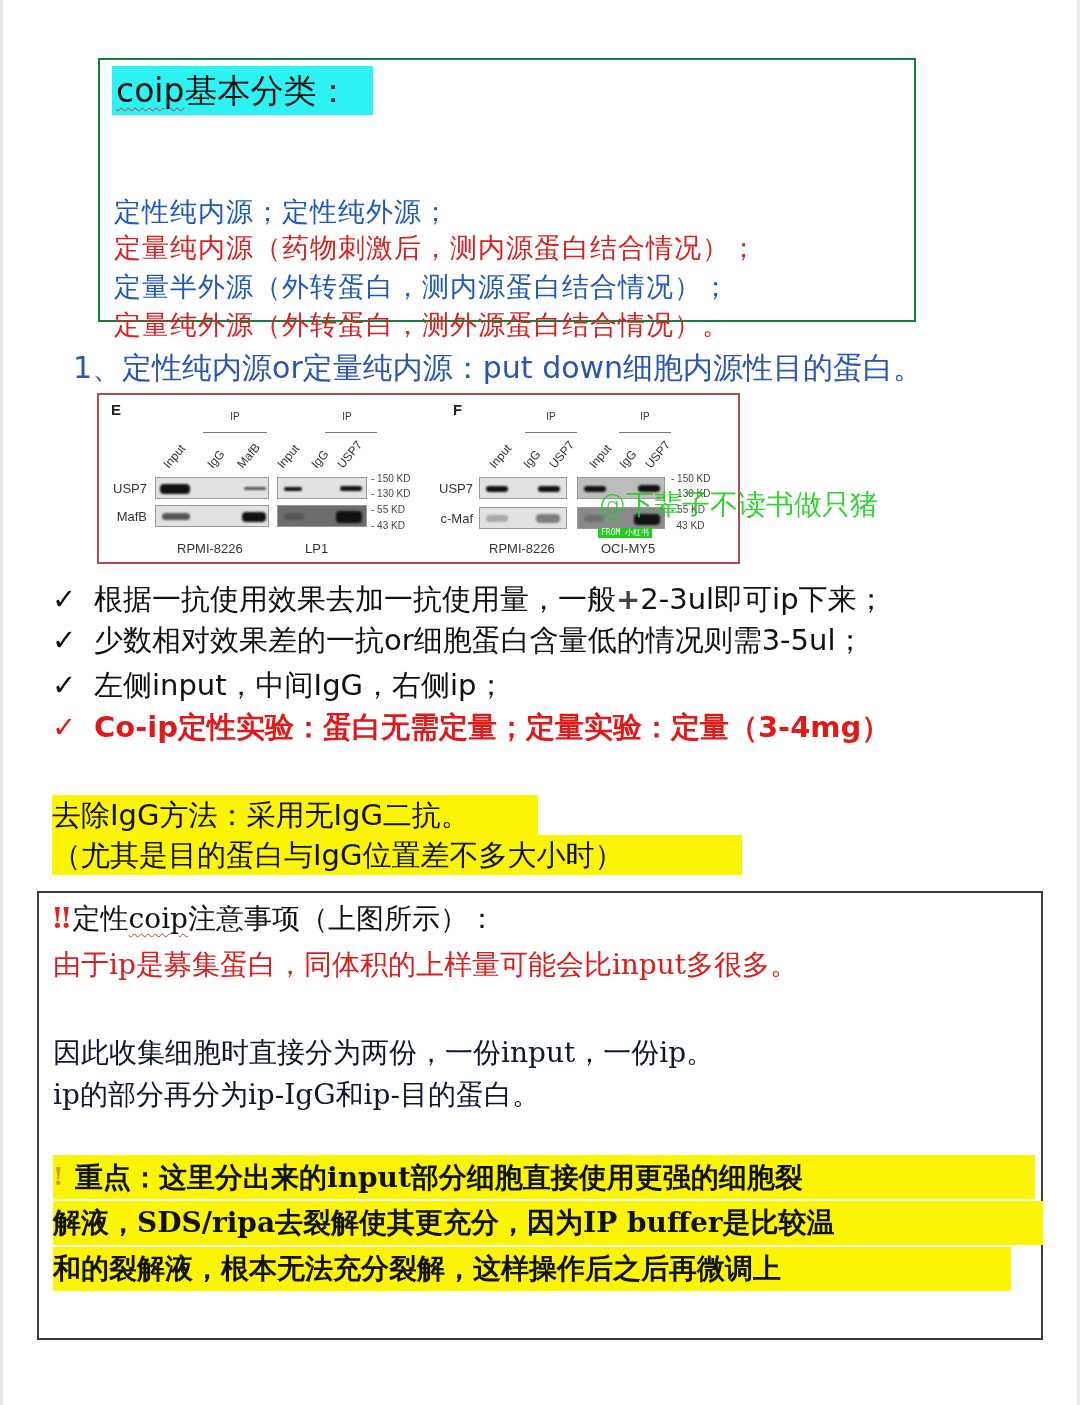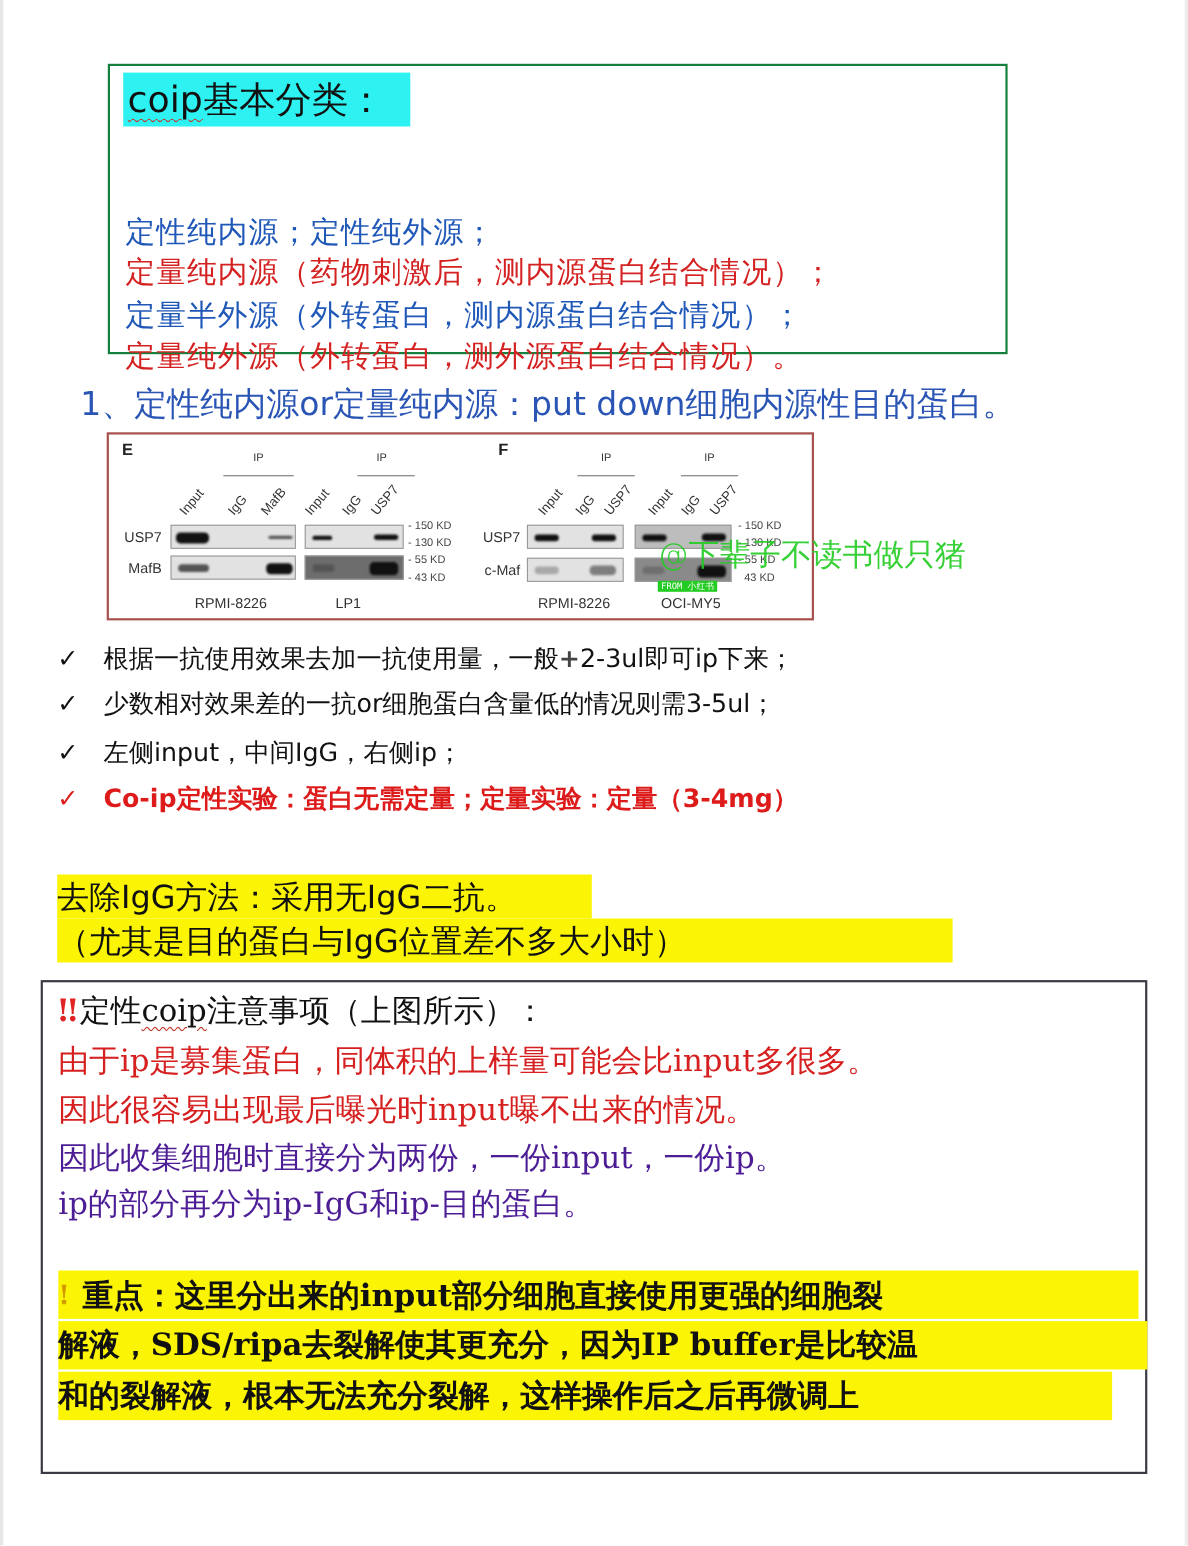--- a/index.html
+++ b/index.html
@@ -29,35 +29,35 @@
   .blot { position: absolute; background: #e2e2e2; border: 1px solid #999; }
   .blot.dark { background: #5a5a5a; }
   .band { position: absolute; background: #111; border-radius: 4px; filter: blur(1px); }
   .band.soft { background: #555; }
   .mw { position: absolute; font-size: 10px; color: #444; white-space: nowrap; }
   .cell-line { position: absolute; font-size: 13px; color: #333; white-space: nowrap; }
   .watermark { position: absolute; left: 598px; top: 486px; font-size: 28px; color: #22cc22; white-space: nowrap; font-family: "DejaVu Sans", sans-serif; font-weight: 300; opacity: 0.9; }
   .watermark-sub { position: absolute; left: 598px; top: 528px; font-size: 8px; line-height: 10px; color: #fff; background: #22cc22; padding: 0 3px; white-space: nowrap; font-family: "DejaVu Sans Mono", monospace; }
 
   
-  .check { position: absolute; left: 52px; font-size: 23px; line-height: 38px; white-space: nowrap; color: #111; }
+  .check { position: absolute; left: 52px; font-size: 29px; line-height: 38px; white-space: nowrap; color: #111; }
   .check .mark { display: inline-block; width: 42px; }
   .check.red-line { color: #dd1b1b; font-weight: bold; }
   .plus { color: #444; font-weight: bold; }
 
   
   .hl-line { position: absolute; left: 52px; height: 40px; background: #fbf505; font-size: 29px; line-height: 40px; color: #111; white-space: nowrap; padding-right: 28px; }
 
   
   .box2 { position: absolute; left: 37px; top: 891px; width: 1006px; height: 449px; border: 2px solid #3a3a44; background: #fff; }
   .b2-line { position: absolute; left: 14px; font-size: 28px; line-height: 40px; white-space: nowrap; font-family: "DejaVu Serif", "Liberation Serif", serif; }
   .b2-title { color: #111; }
   .excl { color: #e02424; font-weight: bold; letter-spacing: -4px; margin-right: 6px; }
   .b2-red { color: #d62020; }
-  .b2-blue { color: #4c1d95; }
+  .b2-blue { color: #0f172a; }
   .b2-hl { position: absolute; left: 14px; background: #fbf505; font-size: 28px; line-height: 44px; height: 44px; color: #111; white-space: nowrap; font-family: "DejaVu Serif", "Liberation Serif", serif; font-weight: bold; padding-right: 6px; }
   .warn-icon { display: inline-block; width: 22px; height: 28px; color: #d49b00; font-size: 24px; vertical-align: 2px; }
 </style>
 </head>
 <body>
 
 <div class="edge-left"></div>
 <div class="edge-right"></div>
 
 <section class="box1">
@@ -164,28 +164,27 @@
   <span class="mark">✓</span><span>少数相对效果差的一抗or细胞蛋白含量低的情况则需3-5ul；</span>
 </div>
 <div class="check" style="top:666px">
   <span class="mark">✓</span><span>左侧input，中间IgG，右侧ip；</span>
 </div>
 <div class="check red-line" style="top:708px">
   <span class="mark">✓</span><span>Co-ip定性实验：蛋白无需定量；定量实验：定量（3-4mg）</span>
 </div>
 
 <div class="hl-line" style="top:795px;width:486px">去除IgG方法：采用无IgG二抗。</div>
-<div class="hl-line" style="top:835px;width:814px">（尤其是目的蛋白与IgG位置差不多大小时）</div>
+<div class="hl-line" style="top:835px;width:690px">（尤其是目的蛋白与IgG位置差不多大小时）</div>
 
 <section class="box2">
   <div class="b2-line b2-title" style="top:6px">
     <span class="excl">‼</span><span>定性</span><span class="squiggle">coip</span><span>注意事项（上图所示）：</span>
   </div>
   <div class="b2-line b2-red" style="top:52px">由于ip是募集蛋白，同体积的上样量可能会比input多很多。</div>
-  <div class="b2-line b2-red" style="top:96px">因此很容易出现最后曝光时input曝不出来的情况。</div>
   <div class="b2-line b2-blue" style="top:140px">因此收集细胞时直接分为两份，一份input，一份ip。</div>
   <div class="b2-line b2-blue" style="top:182px">ip的部分再分为ip-IgG和ip-目的蛋白。</div>
 
   <div class="b2-hl" style="top:262px;width:982px">
     <span class="warn-icon">!</span><span>重点：这里分出来的input部分细胞直接使用更强的细胞裂</span>
   </div>
   <div class="b2-hl" style="top:308px;width:990px">解液，SDS/ripa去裂解使其更充分，因为IP buffer是比较温</div>
   <div class="b2-hl" style="top:354px;width:958px">和的裂解液，根本无法充分裂解，这样操作后之后再微调上</div>
 </section>
 

